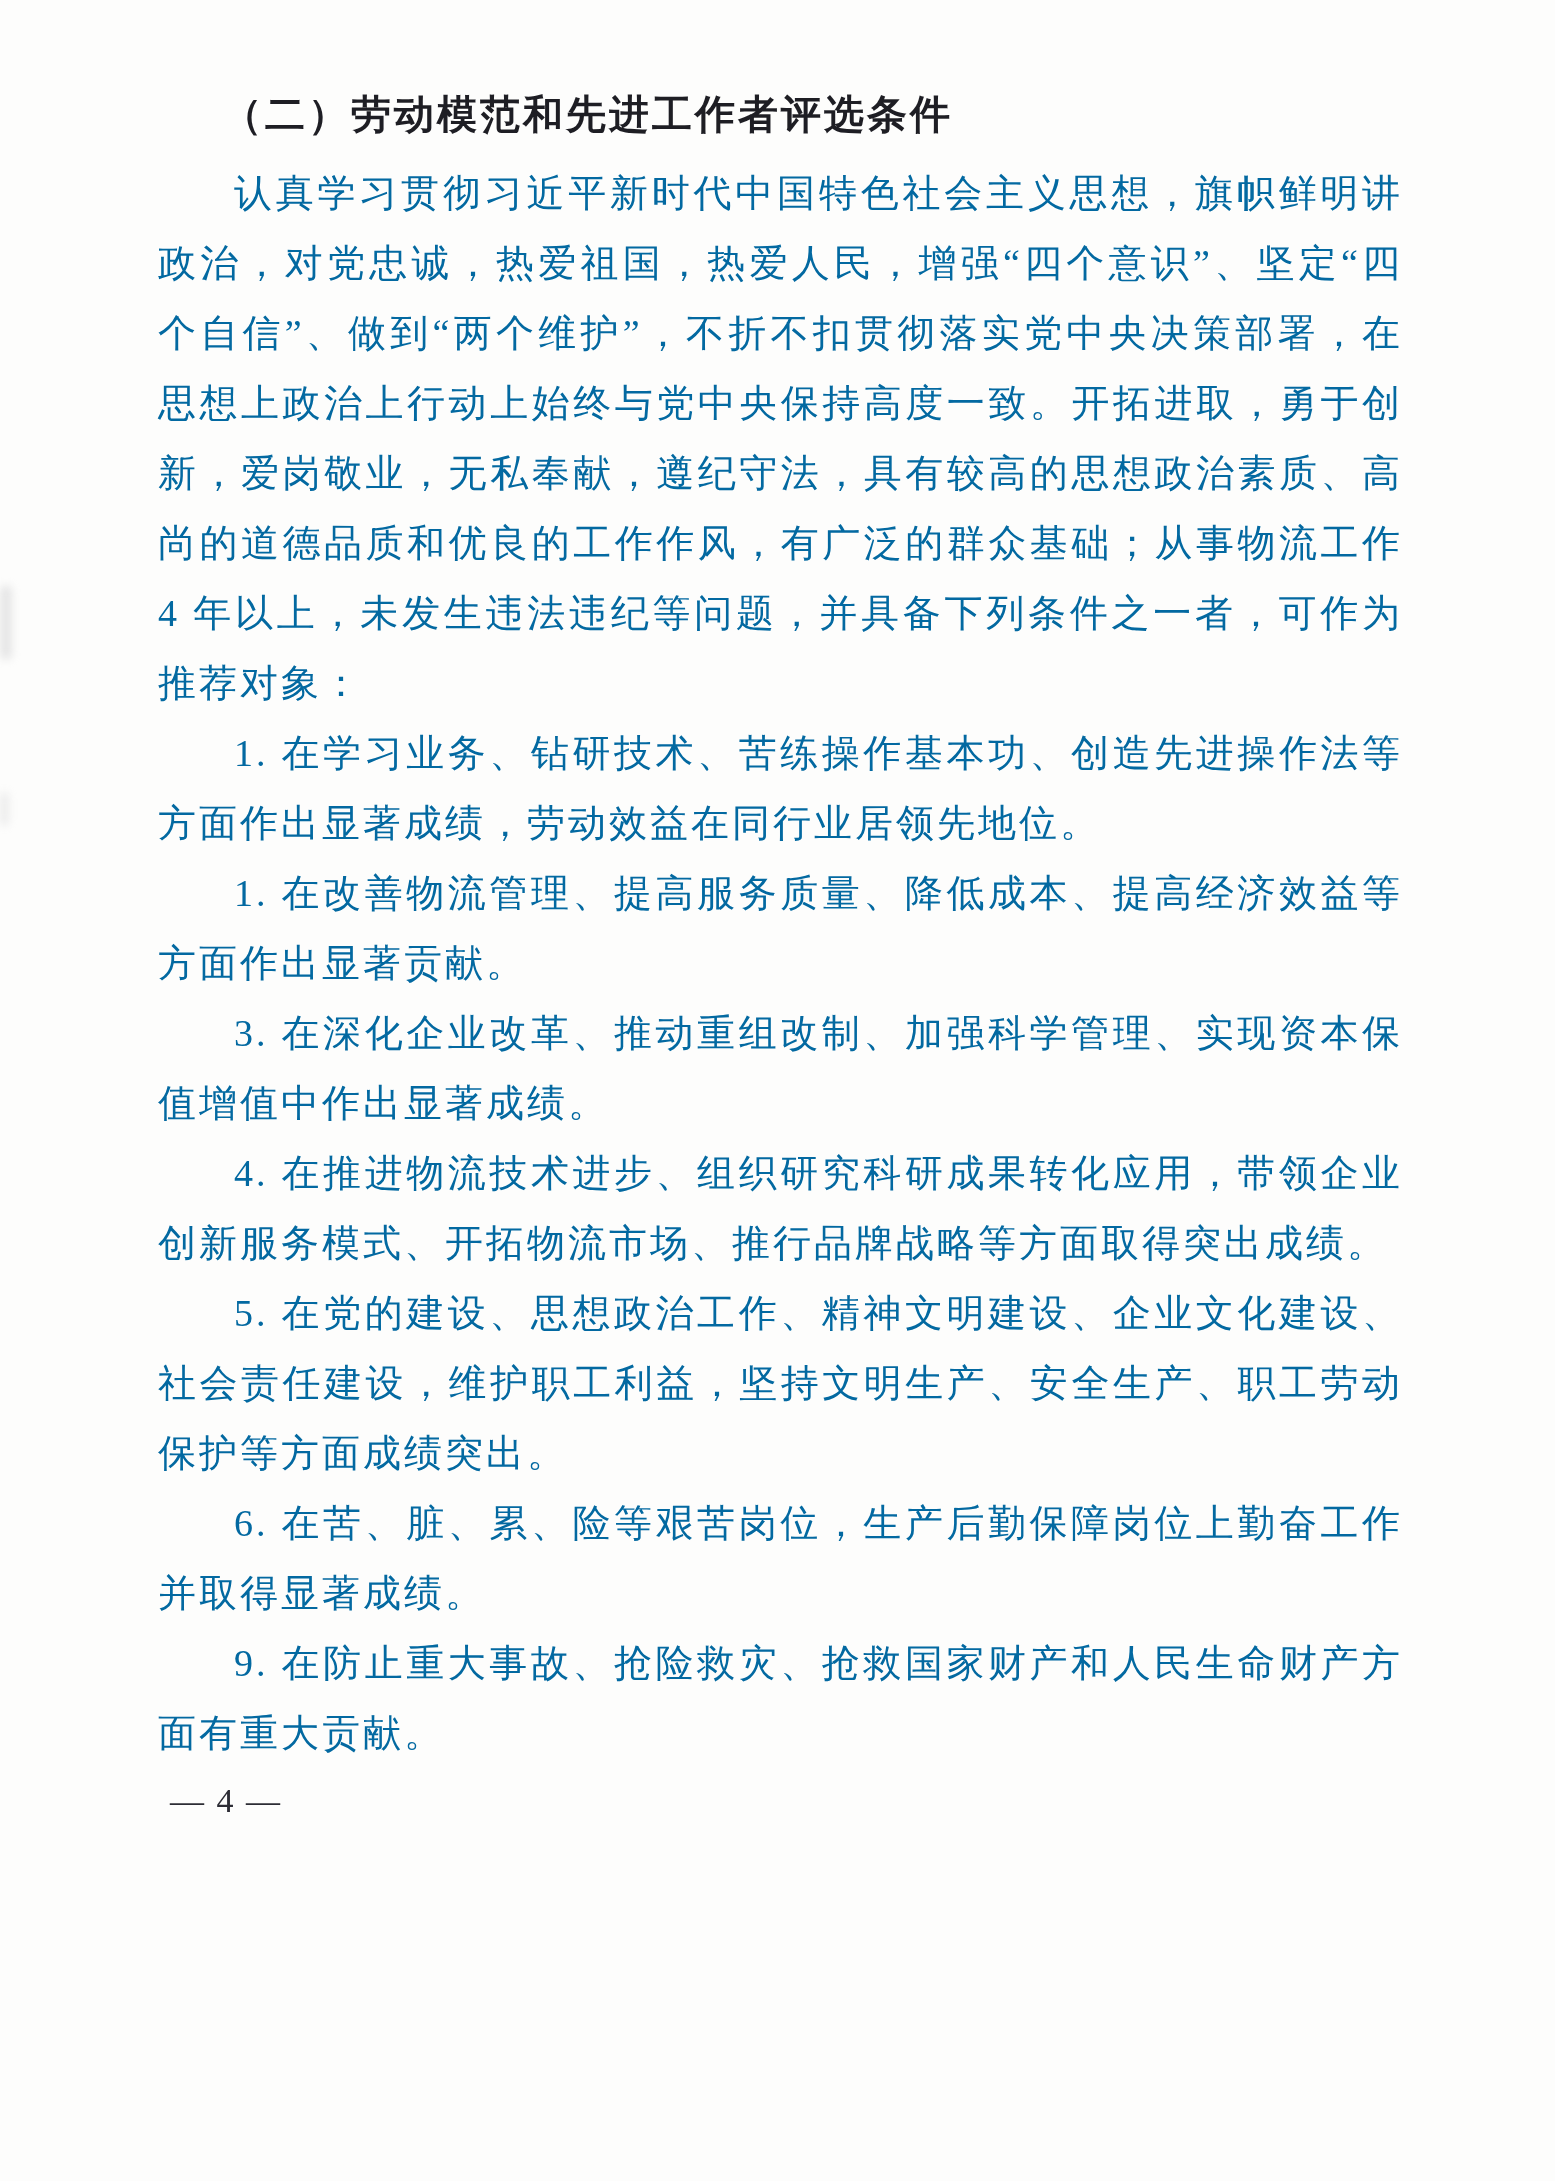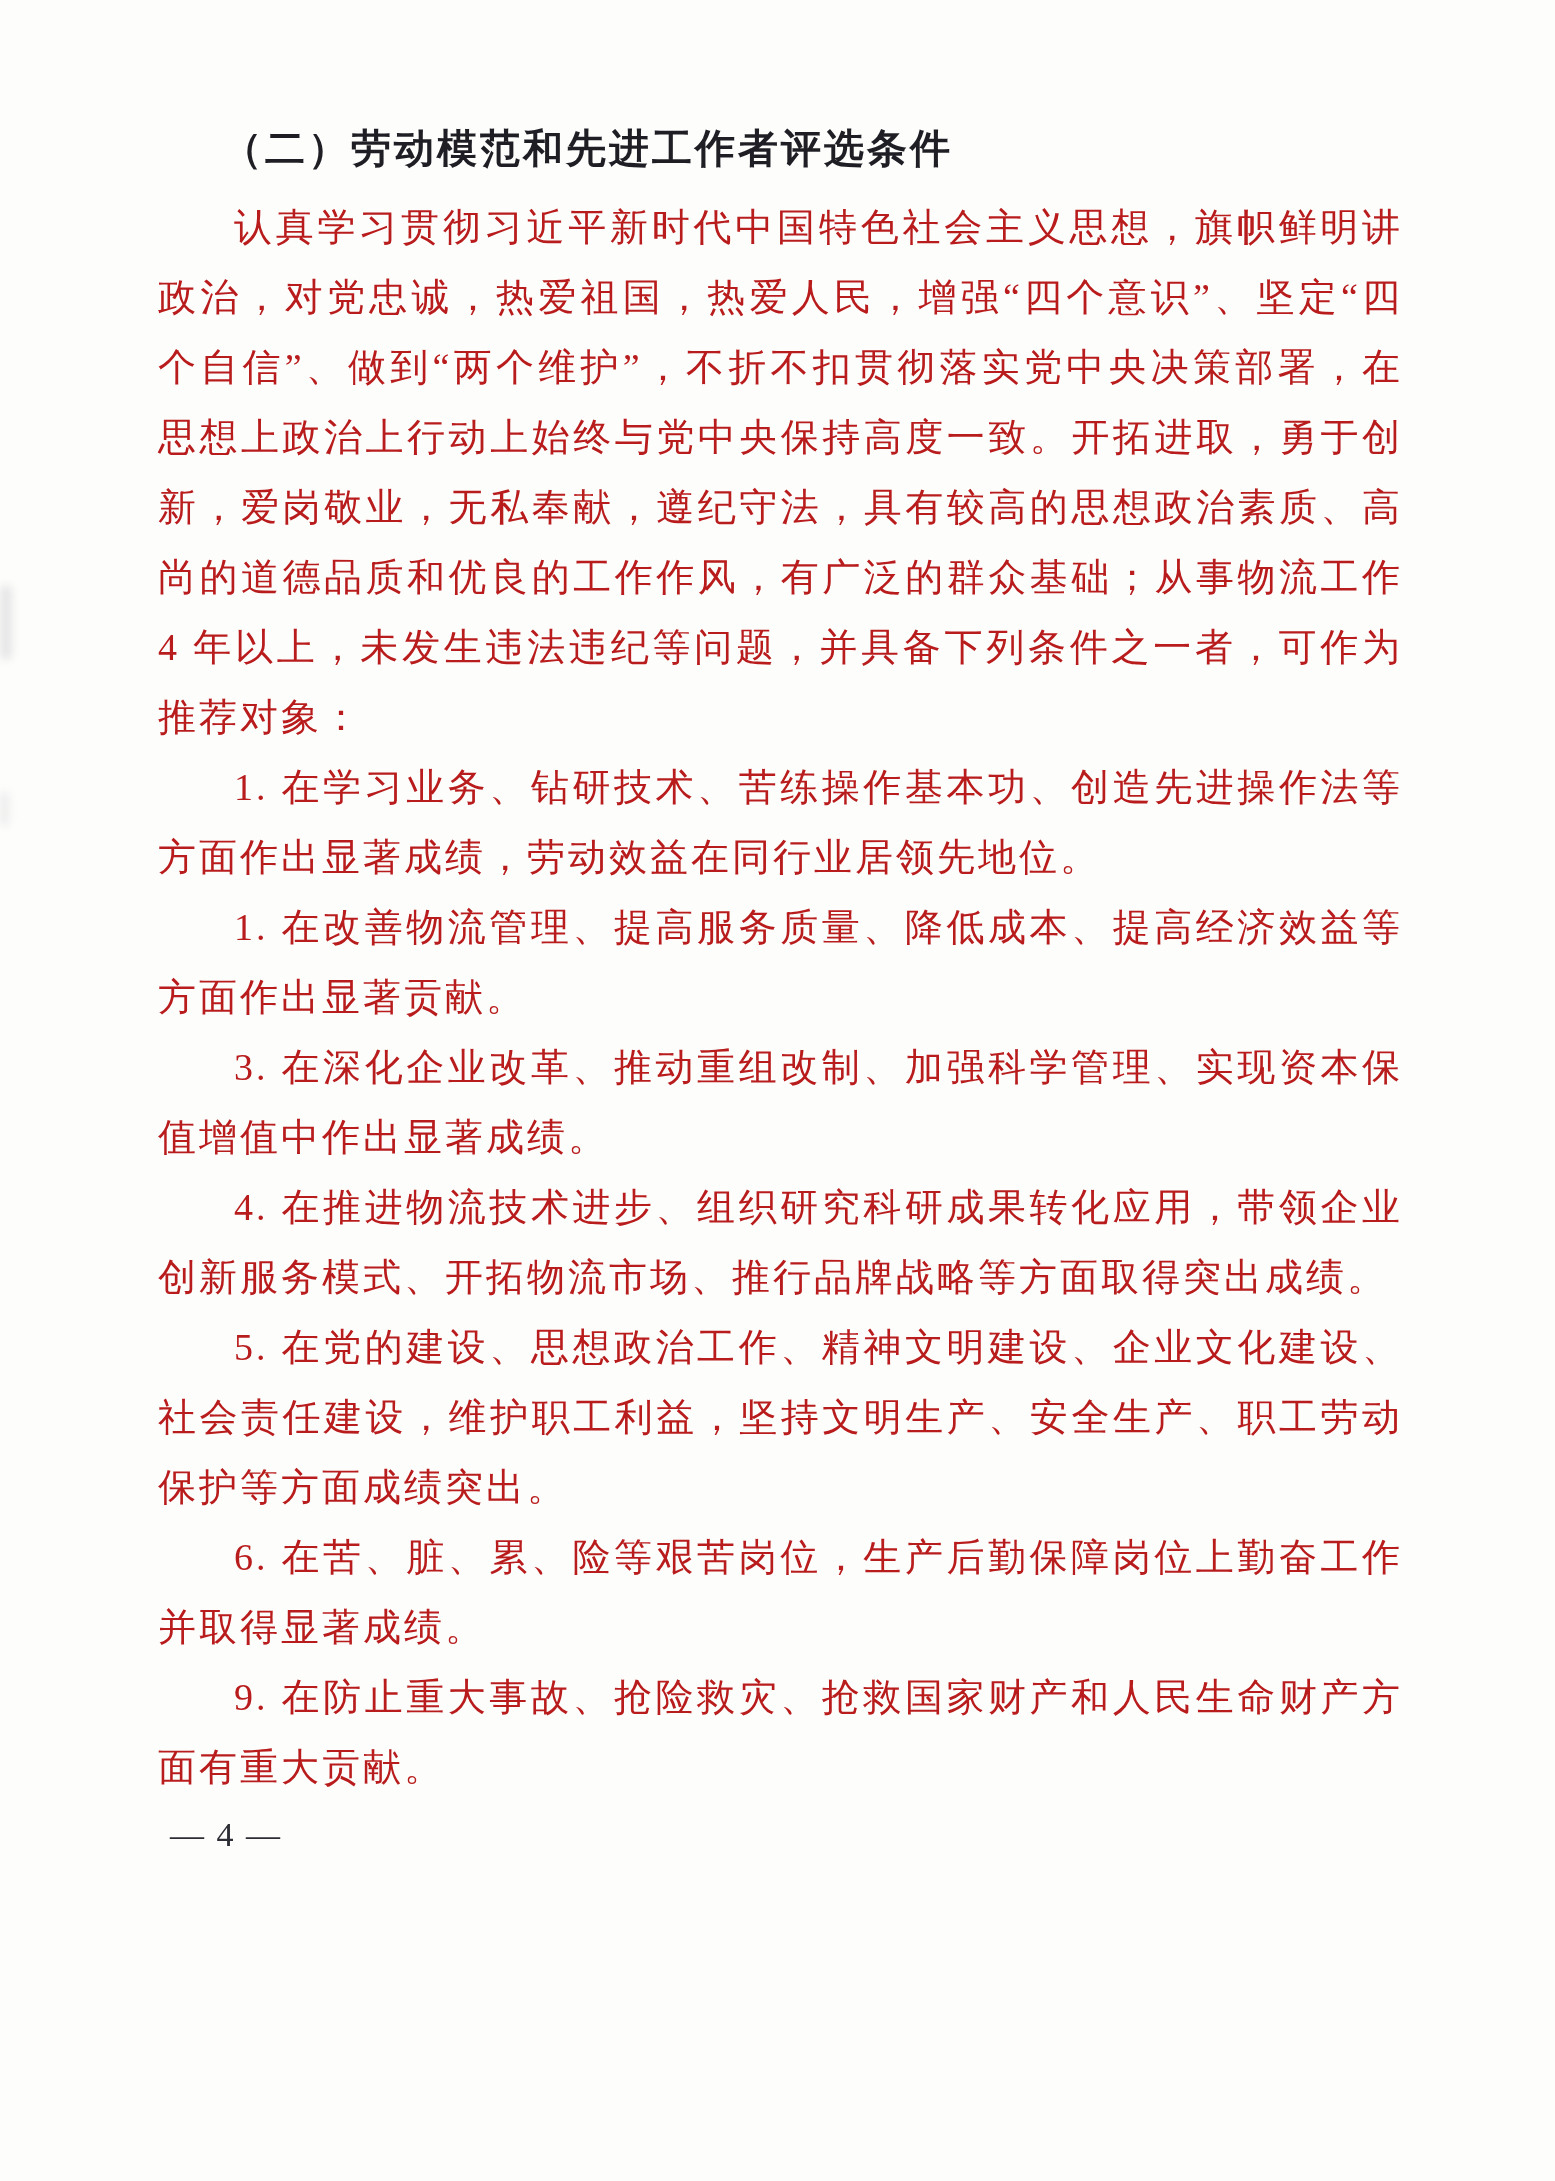--- a/index.html
+++ b/index.html
@@ -7,21 +7,21 @@
     padding: 0;
     background: #e8e8e8;
   }
   .page {
     position: relative;
     width: 1555px;
     height: 2181px;
     margin: 0 auto;
     background: #fdfdfc;
     box-sizing: border-box;
-    padding: 114px 152px 0 158px;
+    padding: 80px 152px 0 158px;
     font-family: "Liberation Serif", "DejaVu Serif", serif;
     color: #2d2d35;
     overflow: hidden;
   }
   .heading {
     margin: 0 0 8px 0;
     font-size: 40px;
     line-height: 70px;
     font-weight: 700;
     text-indent: 1.6em;
@@ -30,21 +30,21 @@
     white-space: nowrap;
   }
   .para {
     margin: 0;
     font-size: 38px;
     line-height: 70px;
     text-indent: 2em;
     letter-spacing: 3px;
     text-align: justify;
     text-justify: inter-ideograph;
-    color: #b91c1c;
+    color: #0369a1;
   }
   .page-number {
     margin-top: 14px;
     padding-left: 12px;
     font-size: 34px;
     letter-spacing: 2px;
     color: #2d2d35;
   }
   
   .smudge {

